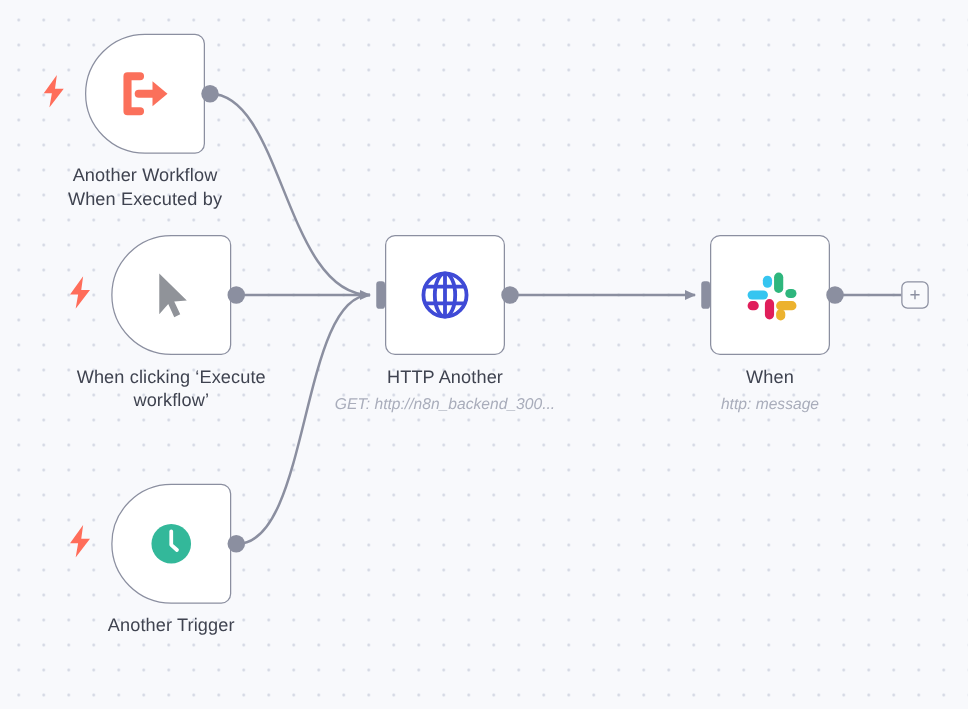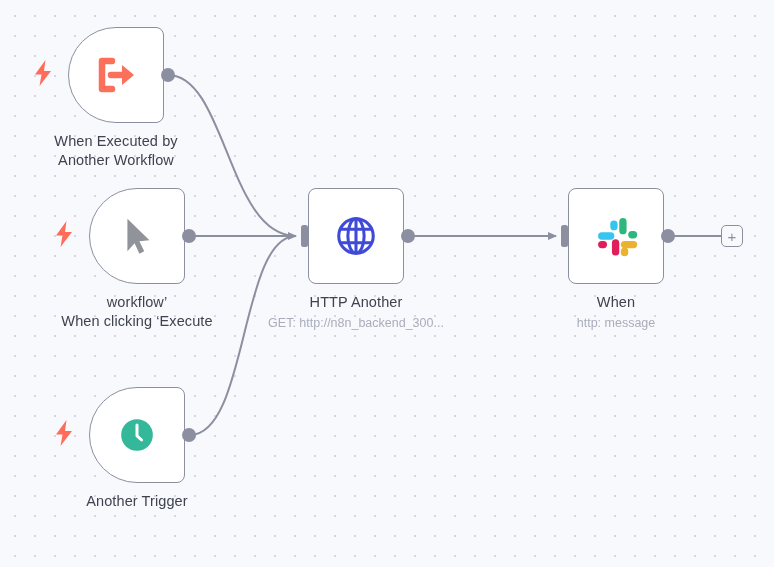--- a/index.html
+++ b/index.html
@@ -62,20 +62,21 @@
     color: #3f4350;
     letter-spacing: 0.1px;
   }
   .node-sublabel {
     position: absolute;
     width: 230px;
     text-align: center;
     font-size: 12.5px;
     line-height: 16px;
     color: #a9adbb;
+    font-style: italic;
   }
   .bolt {
     position: absolute;
     width: 20px;
     height: 26px;
   }
   .port-out {
     position: absolute;
     width: 14px;
     height: 14px;
@@ -135,40 +136,40 @@
     <div class="node-icon">
       <svg viewBox="0 0 48 48" width="48" height="48">
         <path d="M20 10 L10 10 L10 38 L20 38" fill="none" stroke="#fb705b" stroke-width="6.5" stroke-linecap="round" stroke-linejoin="round"></path>
         <path d="M19 24 L36 24" fill="none" stroke="#fb705b" stroke-width="6.5" stroke-linecap="round"></path>
         <path d="M30 14 L42 24 L30 34 Z" fill="#fb705b"></path>
       </svg>
     </div>
   </div>
   <div class="port-out" style="left:161px; top:68px;"></div>
   <div class="node-label" style="left:16px; top:132px;">
+    <div>Another Workflow</div>
     <div>When Executed by</div>
-    <div>Another Workflow</div>
   </div>
 
   <div class="bolt" style="left:54px; top:221px;">
     <svg viewBox="0 0 20 26" width="20" height="26">
       <path d="M12.5 0 L2 14.5 L8.5 14.5 L6.5 26 L18 11 L11 11 Z" fill="#ff6d5a"></path>
     </svg>
   </div>
   <div class="node trigger" style="left:89px; top:188px;">
     <div class="node-icon">
       <svg viewBox="0 0 48 48" width="46" height="46">
         <path d="M14 6 L14 40 L21.5 31.5 L26.5 42.5 L31.5 40 L26.5 29.5 L37 28.5 Z" fill="#909399"></path>
       </svg>
     </div>
   </div>
   <div class="port-out" style="left:182px; top:229px;"></div>
   <div class="node-label" style="left:37px; top:293px;">
+    <div>When clicking ‘Execute</div>
     <div>workflow’</div>
-    <div>When clicking ‘Execute</div>
   </div>
 
   <div class="bolt" style="left:54px; top:420px;">
     <svg viewBox="0 0 20 26" width="20" height="26">
       <path d="M12.5 0 L2 14.5 L8.5 14.5 L6.5 26 L18 11 L11 11 Z" fill="#ff6d5a"></path>
     </svg>
   </div>
   <div class="node trigger" style="left:89px; top:387px;">
     <div class="node-icon">
       <svg viewBox="0 0 48 48" width="40" height="40">

